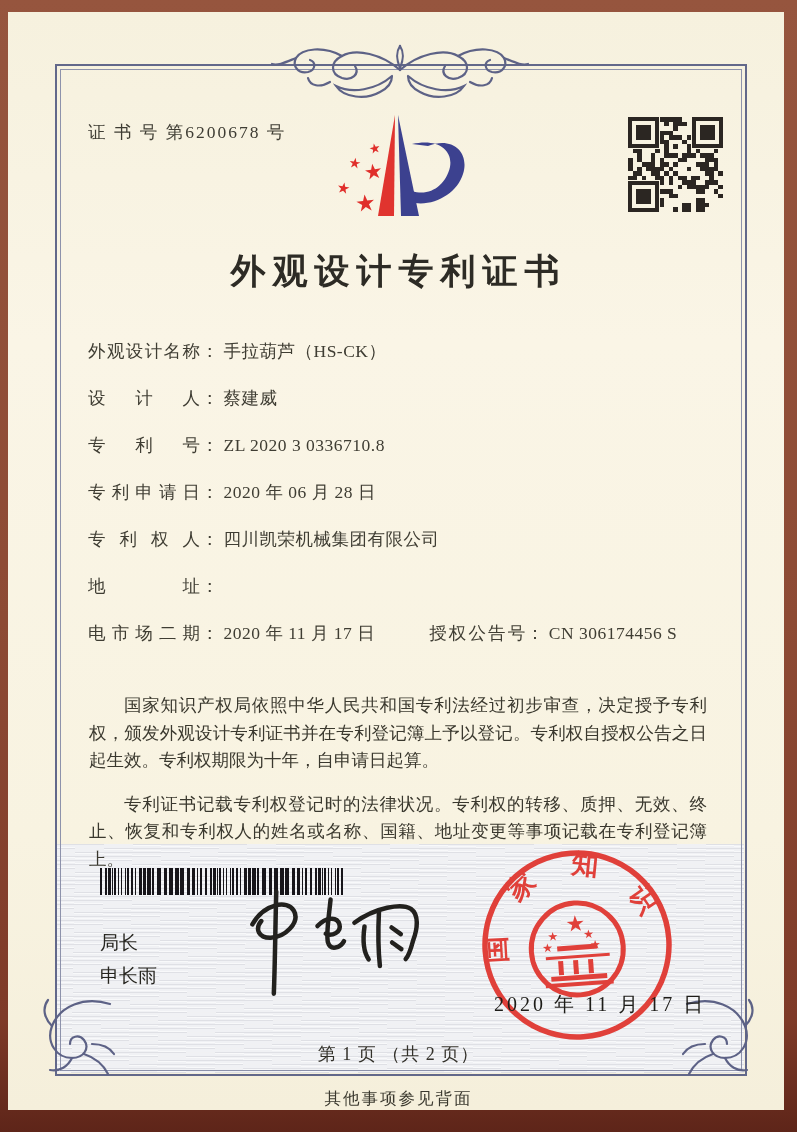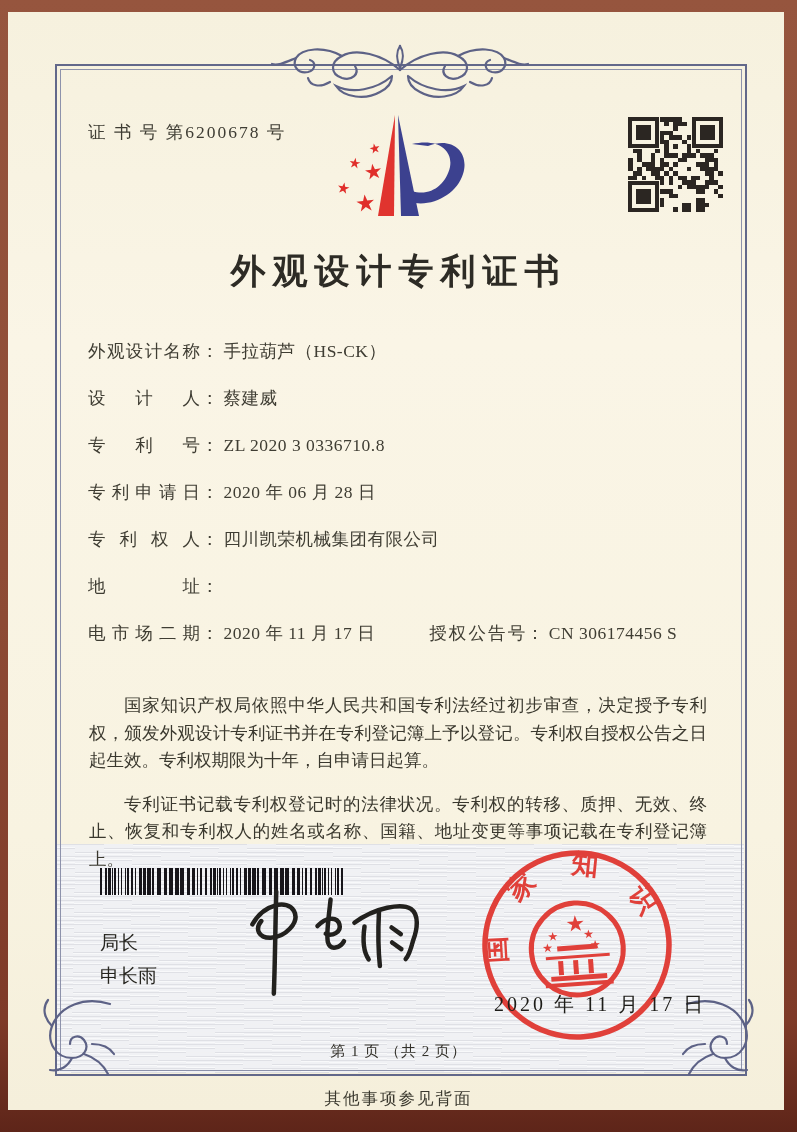--- a/index.html
+++ b/index.html
@@ -41,21 +41,21 @@
   .pair2 .flabel{width:96px;}
   .body-text{position:absolute;left:73px;top:676px;width:650px;}
   .body-text p{margin:16px;font-size:17.5px;line-height:27.6px;text-indent:2em;text-align:justify;color:#3a382e;}
   .barcode{position:absolute;left:100px;top:868px;width:308px;height:27px;display:flex;align-items:stretch;overflow:hidden;}
   .barcode span{background:#17151a;flex:0 0 auto;}
   .officer{position:absolute;left:100px;top:926px;font-family:"Liberation Sans","DejaVu Sans",sans-serif;
            font-size:19px;color:#26251f;line-height:33px;}
   .sig{position:absolute;left:215px;top:882px;}
   .seal{position:absolute;left:479px;top:847px;width:196px;height:196px;transform:rotate(-4deg);}
   .seal-date{position:absolute;left:494px;top:991px;font-size:20px;letter-spacing:3px;color:#1d1c18;}
-  .page-footer{position:absolute;left:0;top:1042px;width:797px;text-align:center;font-size:15px;color:#33312a;letter-spacing:1px;}
+  .page-footer{position:absolute;left:0;top:1042px;width:797px;text-align:center;font-size:18px;color:#33312a;letter-spacing:1px;}
   .back-note{position:absolute;left:0;top:1088px;width:797px;text-align:center;font-size:16.5px;color:#3a382e;letter-spacing:2px;}
 </style>
 </head>
 <body>
 
 <div class="stage">
   <div class="paper"></div>
 
   <div class="band"></div>
 

